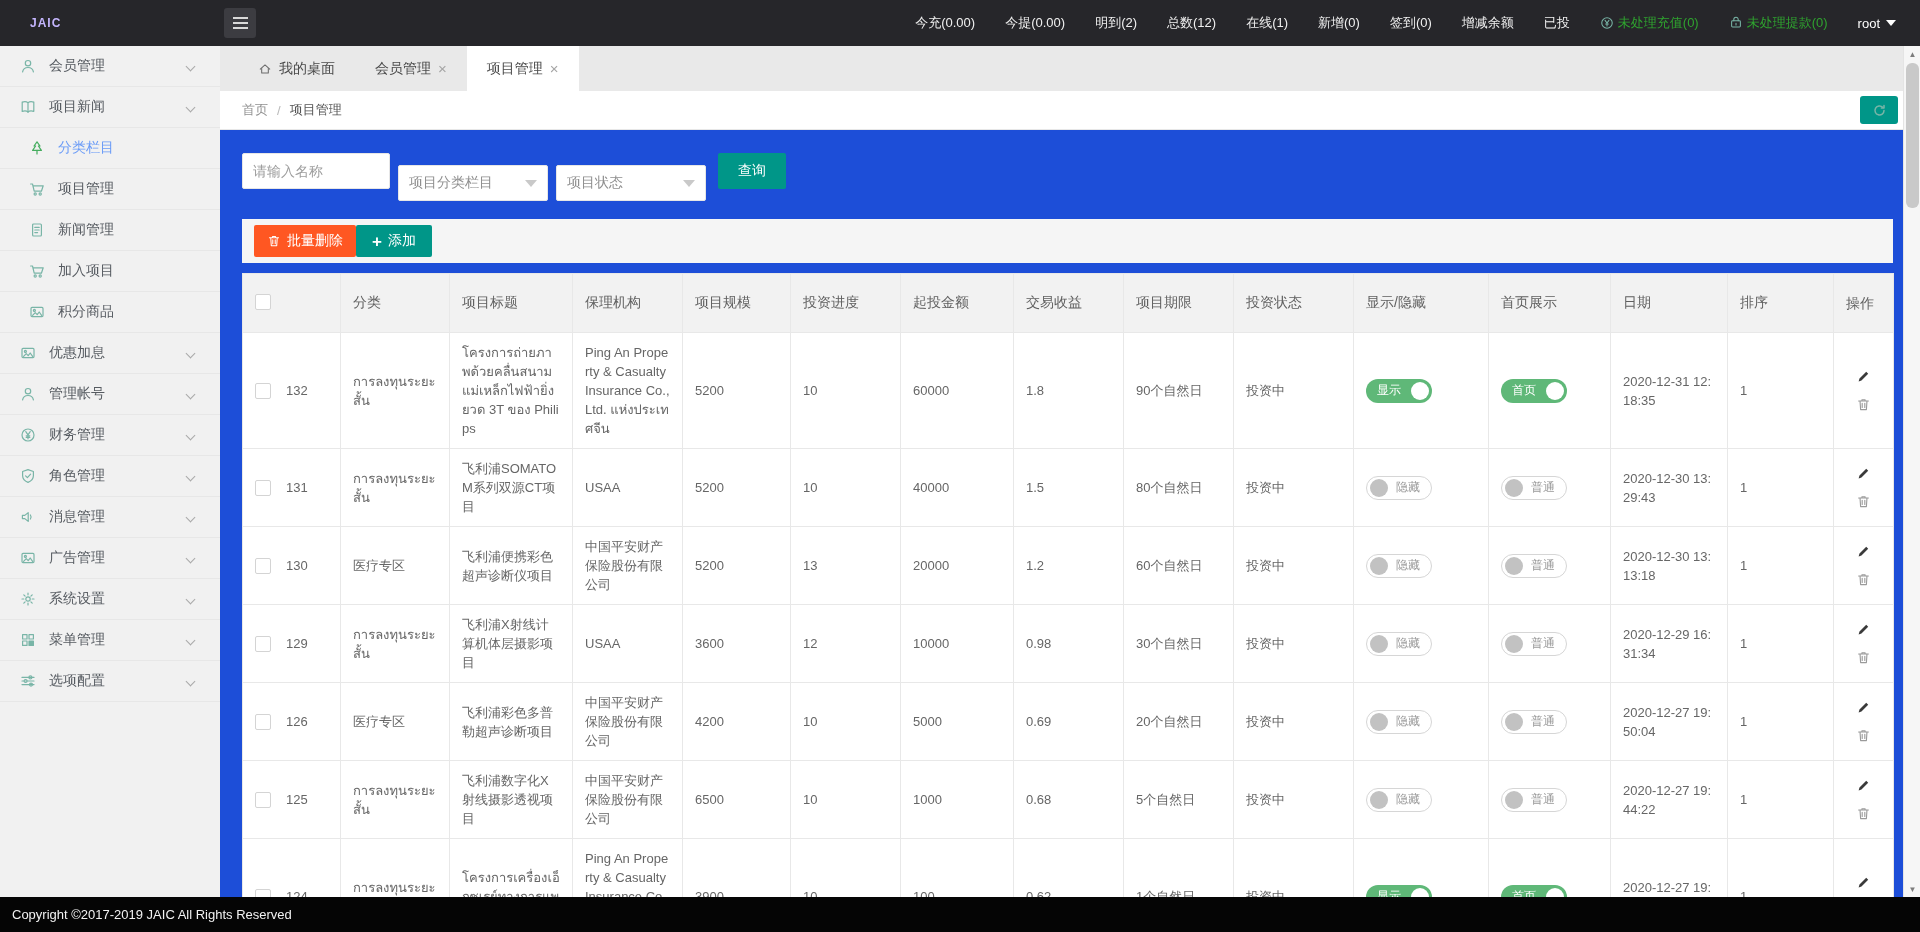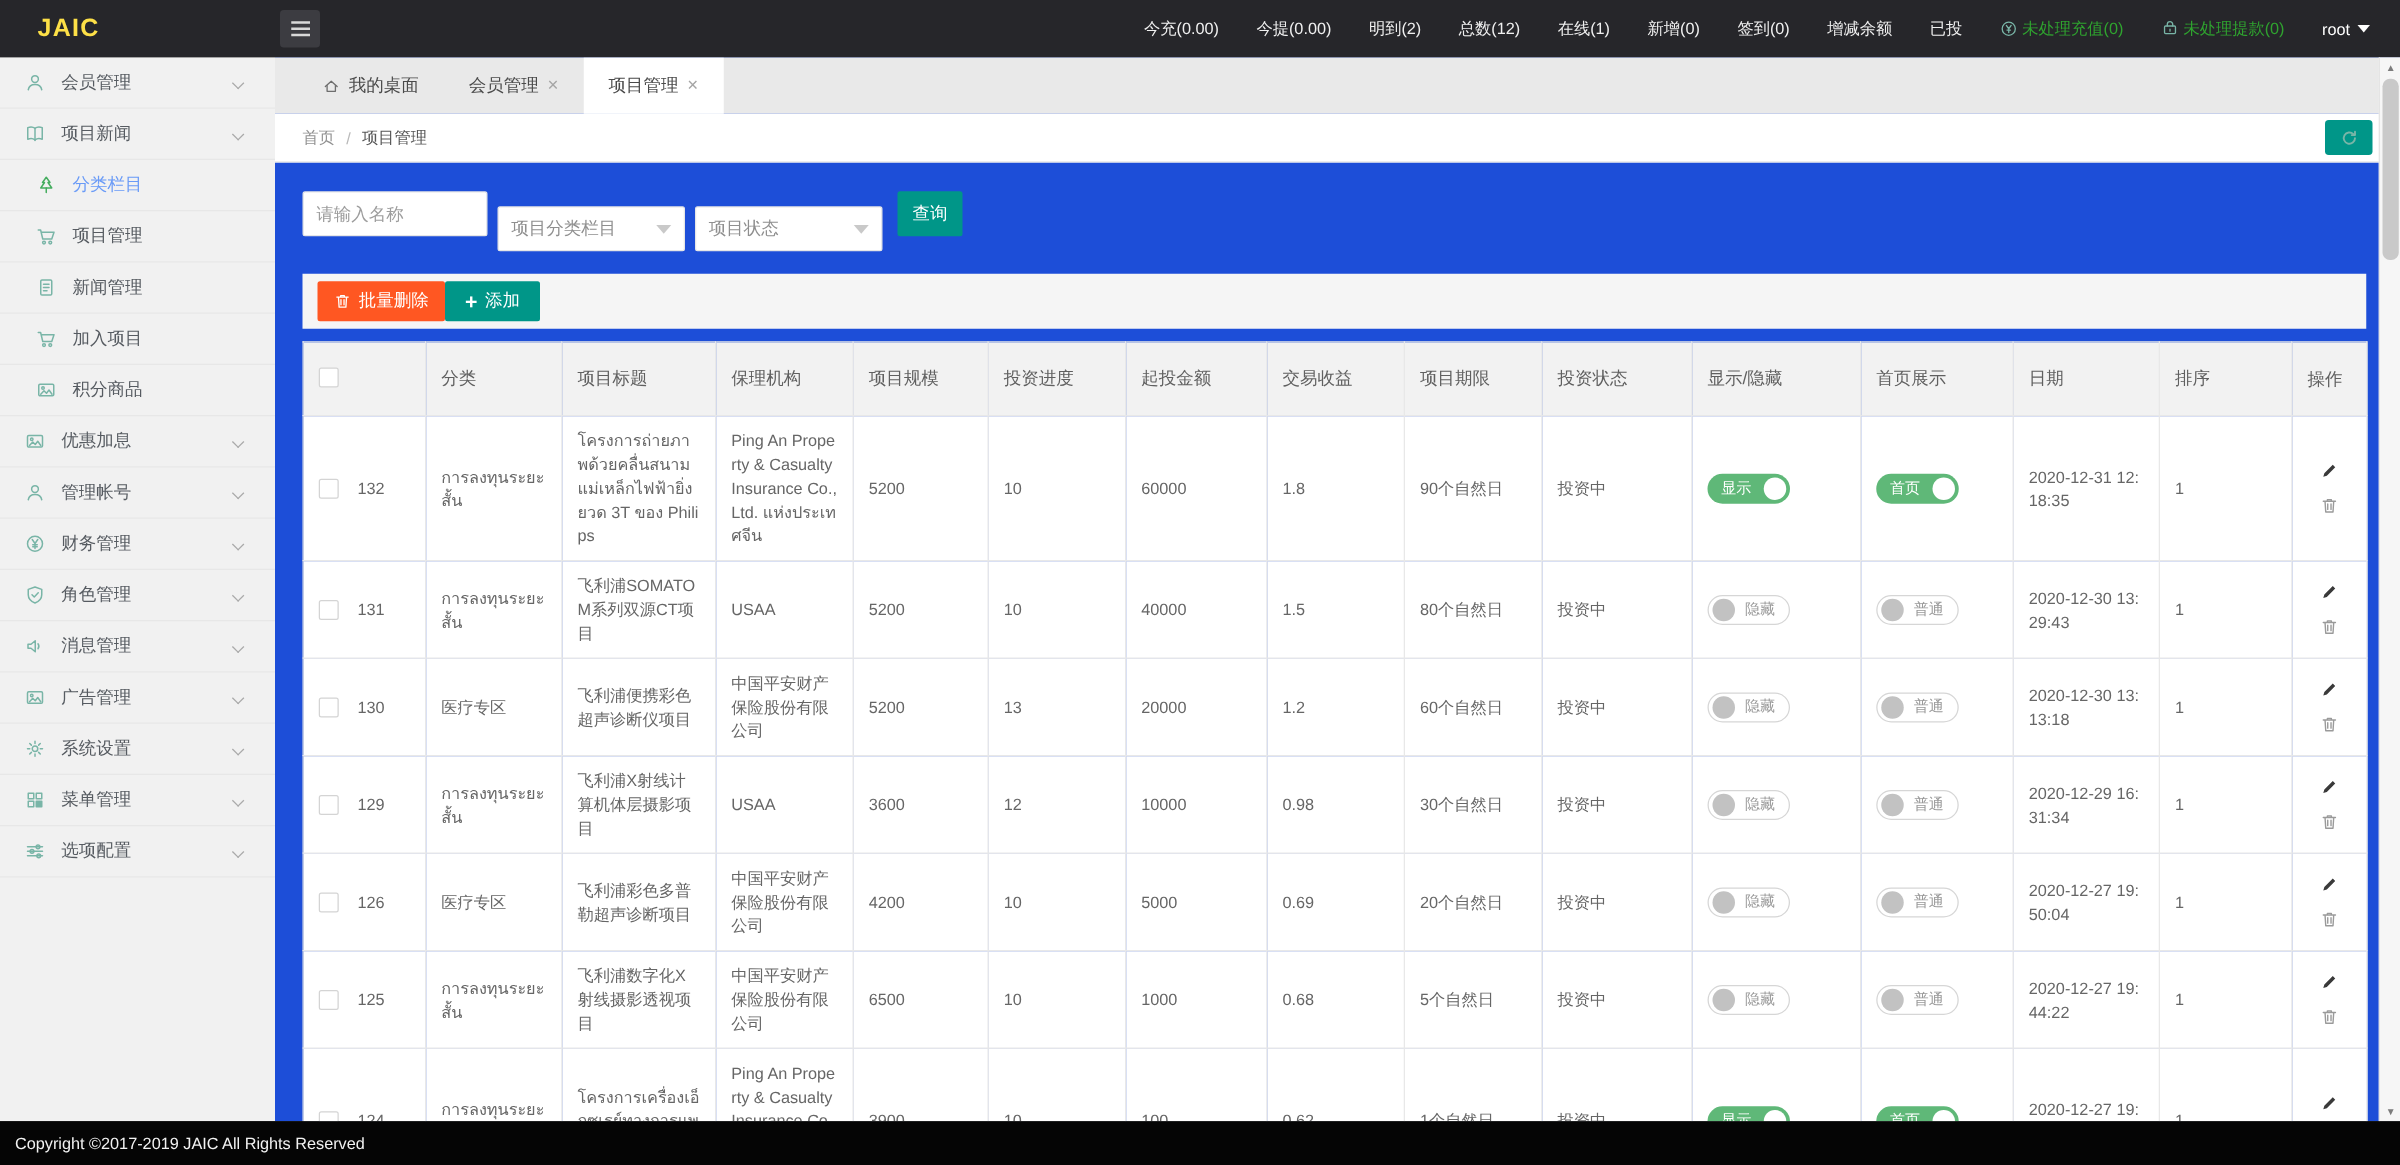--- a/index.html
+++ b/index.html
@@ -2,21 +2,21 @@
 <html><head>
 <meta charset="utf-8">
 <style>
   * { margin:0; padding:0; box-sizing:border-box; }
   html,body { width:1920px; height:932px; overflow:hidden; background:#000;
     font-family:"Liberation Sans","DejaVu Sans",sans-serif; }
 
   
   .navbar { position:absolute; left:0; top:0; width:1920px; height:46px;
     background:#26262a; display:flex; align-items:center; }
-  .logo { color:#fde047; font-size:20px; font-weight:bold; letter-spacing:1px;
+  .logo { color:#c4b5fd; font-size:12px; font-weight:bold; letter-spacing:1px;
     margin-left:30px; width:180px; }
   .hamburger { width:32px; height:30px; background:#3c3c41; border-radius:3px;
     margin-left:14px; display:flex; flex-direction:column; justify-content:center;
     align-items:center; gap:3px; cursor:pointer; }
   .hamburger i { display:block; width:15px; height:2px; background:#d9d9d9; }
   .nav-right { margin-left:auto; display:flex; align-items:center; gap:30px;
     padding-right:24px; }
   .nav-stat { color:#f0f0f0; font-size:13px; white-space:nowrap; cursor:pointer; }
   .nav-alert { color:#2fa32f; font-size:13px; display:flex; align-items:center;
     gap:4px; cursor:pointer; white-space:nowrap; }
@@ -78,21 +78,21 @@
   .txt-input::placeholder { color:#9d9d9d; }
   .select { width:150px; height:36px; border:1px solid #e6e6e6; border-radius:2px;
     background:#fff; display:flex; align-items:center; padding:0 10px; font-size:14px;
     color:#8f8f8f; cursor:pointer; position:relative;margin-top:25px; }
   .select .sel-caret { position:absolute; right:10px; width:0; height:0;
     border-left:6px solid transparent; border-right:6px solid transparent;
     border-top:7px solid #c9c9c9; }
   .btn { border:none; border-radius:2px; color:#fff; font-size:14px; cursor:pointer;
     display:inline-flex; align-items:center; justify-content:center; gap:6px;
     font-family:inherit; }
-  .btn-search { background:#009688; width:52px; height:36px; margin-left:4px; }
+  .btn-search { background:#009688; width:68px; height:36px; margin-left:4px; }
   .action-strip { margin-top:18px; height:44px; background:#f5f5f5; display:flex;
     align-items:center; gap:0; padding-left:12px; width:1651px; }
   .btn-danger { background:#FF5722; height:32px; padding:0 13px; }
   .btn-add { background:#009688; height:32px; padding:0 16px; }
   .btn .bicon svg { width:14px; height:14px; }
   .plus-glyph { font-size:17px; font-weight:bold; line-height:1; }
 
   
   table.grid { margin-top:10px; border-collapse:collapse; table-layout:fixed;
     width:1651px; }

